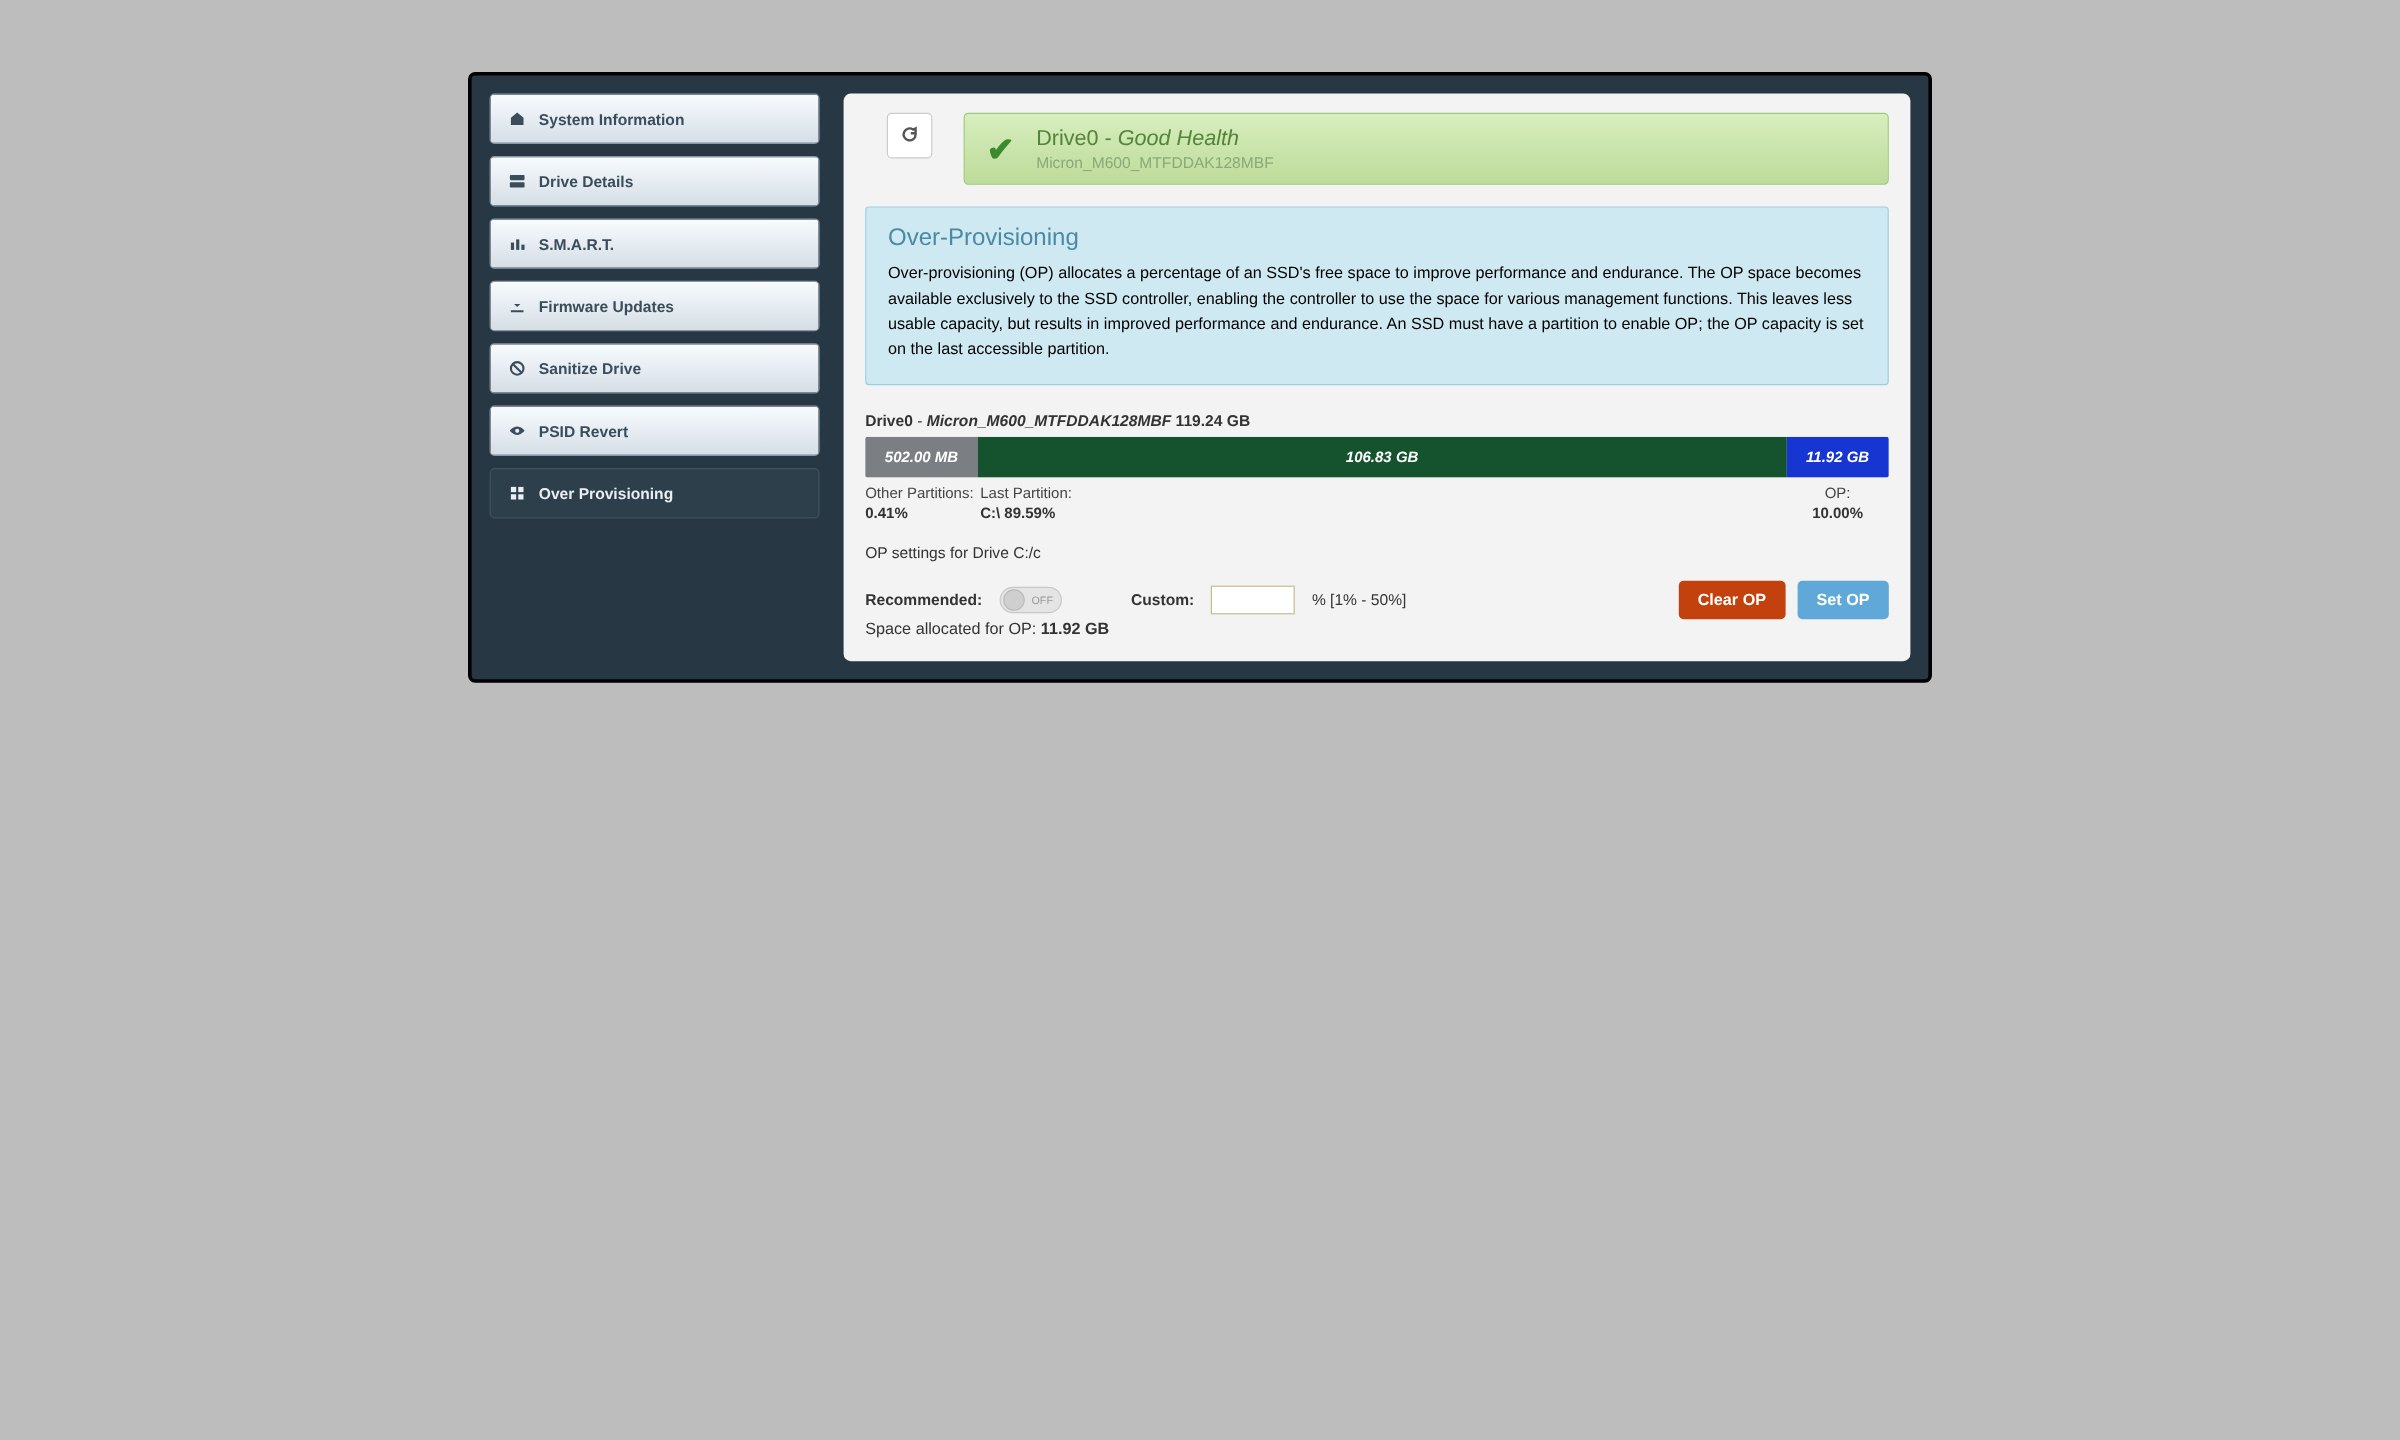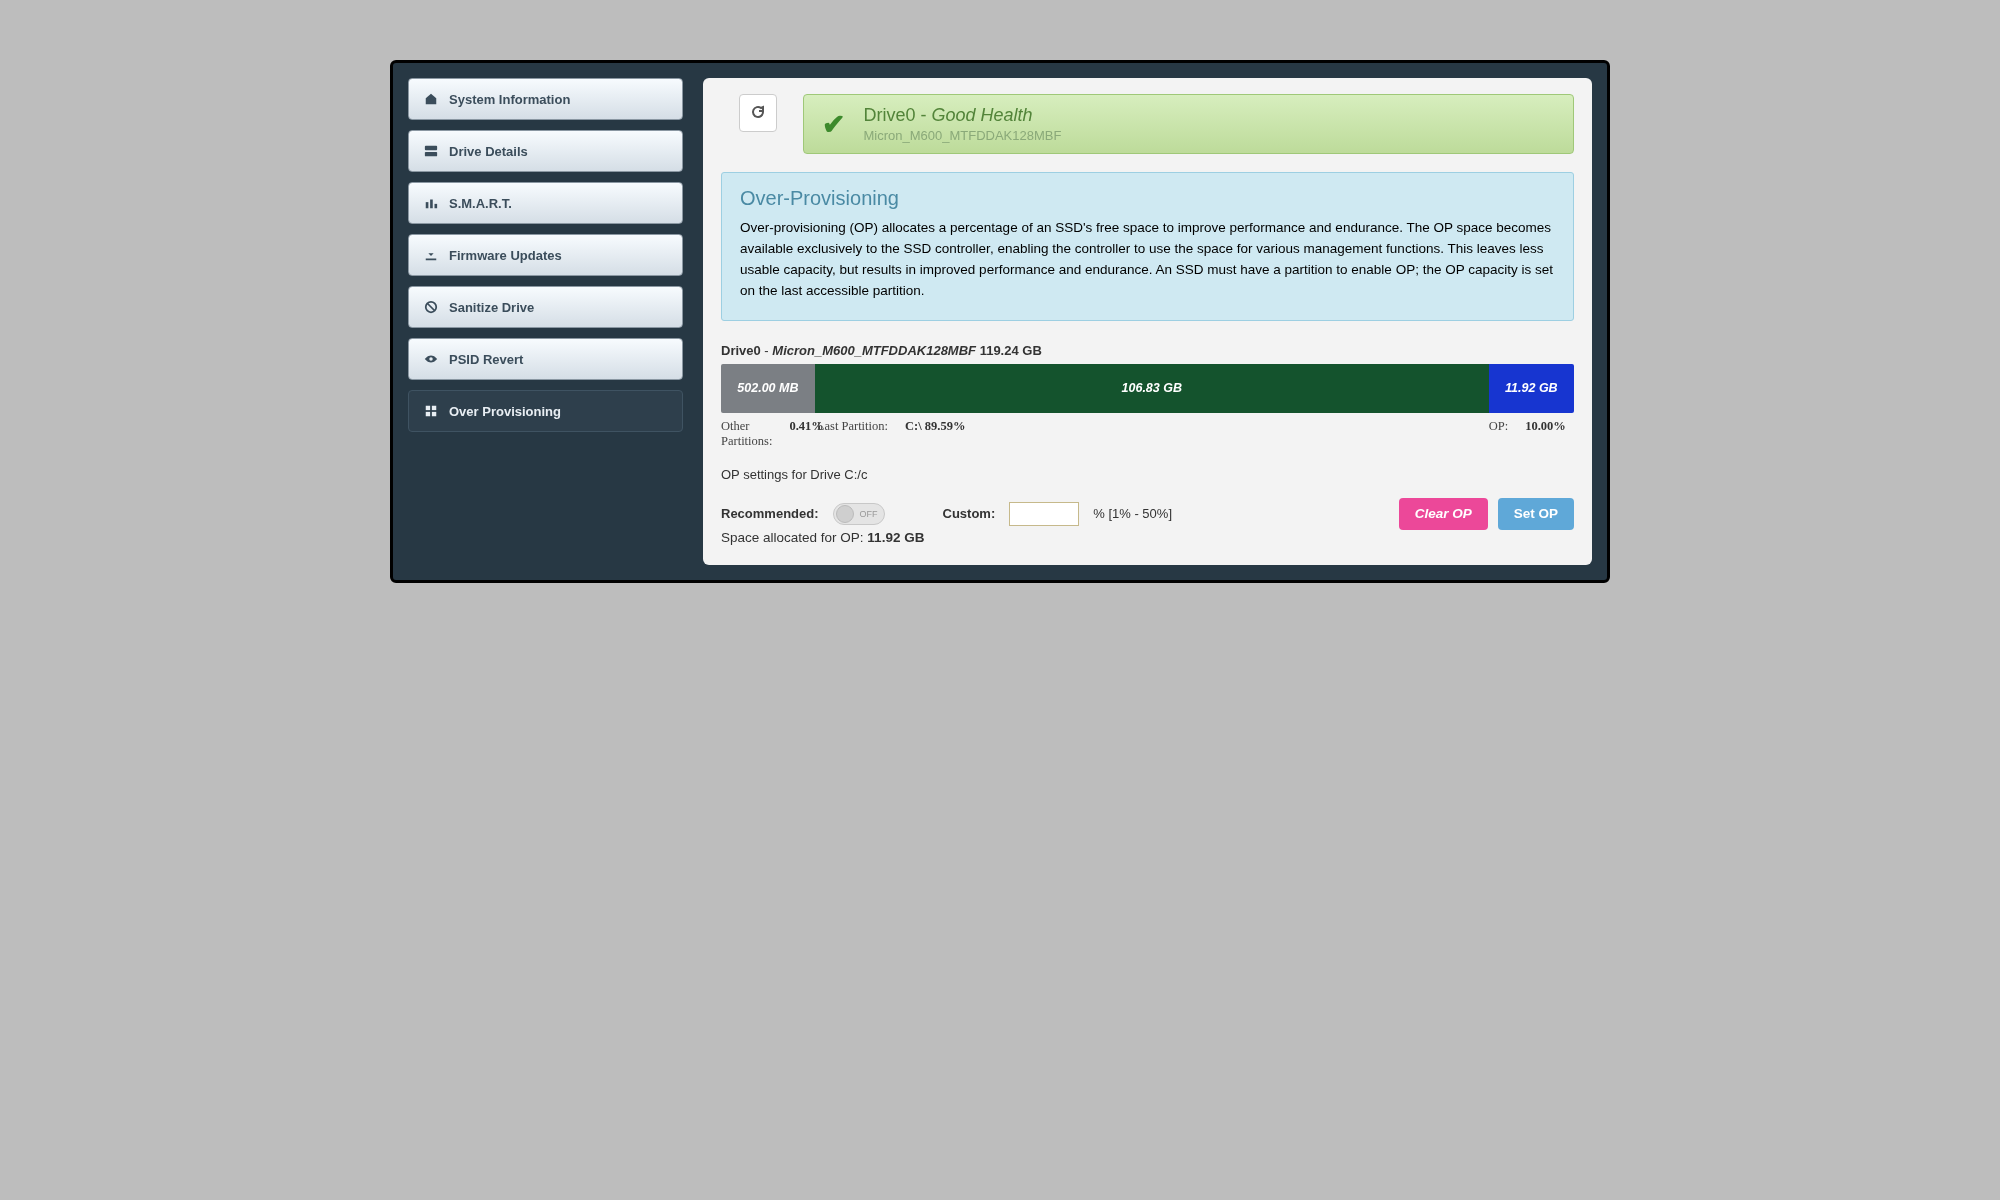--- a/index.html
+++ b/index.html
@@ -76,48 +76,48 @@
   background: #cfe9f2;
   border: 1px solid #9dcfe2;
   border-radius: 3px;
   padding: 14px 18px 18px;
 }
 .info-title { color:#4a8aa4; font-size:20px; margin-bottom:8px;}
 .info-body { color:#000000; line-height:1.55; font-size:13.5px; }
 .drive-line { color:#333; font-size:13px; margin-top:4px;}
 .drive-line .model { font-style: italic; }
 .drive-line strong, .drive-line b { font-weight: bold;}
-.capbar { display:flex; height:49px; border-radius:2px; overflow:hidden; margin-top:6px;}
+.capbar { display:flex; height:34px; border-radius:2px; overflow:hidden; margin-top:6px;}
 .seg { display:flex; align-items:center; justify-content:center; color:#fff; font-weight:bold; font-style:italic; font-size:12.5px;}
 .seg.other { background:#7b7f84; width:11%;}
 .seg.last { background:#14532d; flex:1;}
 .seg.op { background:#1735d0; width:10%;}
 .caprow { display:flex; margin-top:6px; font-size:12.5px; color:#333;}
-.capcol { display:flex; gap:17px;font-family:Liberation Serif, serif;}
+.capcol { display:flex; flex-direction:column; gap:3px;}
 .capcol.oth { width:11%; }
 .capcol.lst { flex:1; padding-left:2px;}
 .capcol.opc { width:10%; text-align:center;}
 .capcol .lbl { font-weight:normal; color:#444;}
 .capcol .val { font-weight:bold;}
 .settings-row { display:flex; align-items:center; gap:14px; margin-top:16px; color:#333;}
 .toggle {
   width:52px; height:22px; background:#e4e4e4; border:1px solid #c8c8c8; border-radius:12px;
   position:relative; display:inline-flex; align-items:center; justify-content:flex-end;
   font-size:9px; color:#999; padding-right:6px; cursor:pointer;
 }
 .toggle .knob{
   position:absolute; left:2px; top:1px; width:18px; height:18px; background:#cfcfcf; border-radius:50%;
   border:1px solid #bbb;
 }
 .custom-input {
   width:70px; height:24px; border:1px solid #c6b98b; background:#fff; padding:0 4px;
 }
 .btns { margin-left:auto; display:flex; gap:10px;}
 .btn { height:32px; padding:0 16px; border:none; border-radius:4px; color:#fff; font-weight:bold; cursor:pointer; font-size:13.5px;}
-.btn.clear { background:#ec4899;font-style:italic; }
+.btn.clear { background:#c2410c; }
 .btn.set { background:#5fa8d8; }
 .space-line { color:#333; font-size:13.5px;}
 </style>
 </head>
 <body>
 
 <div class="app-frame">
 
   <div class="sidebar">
     <div class="side-btn">

